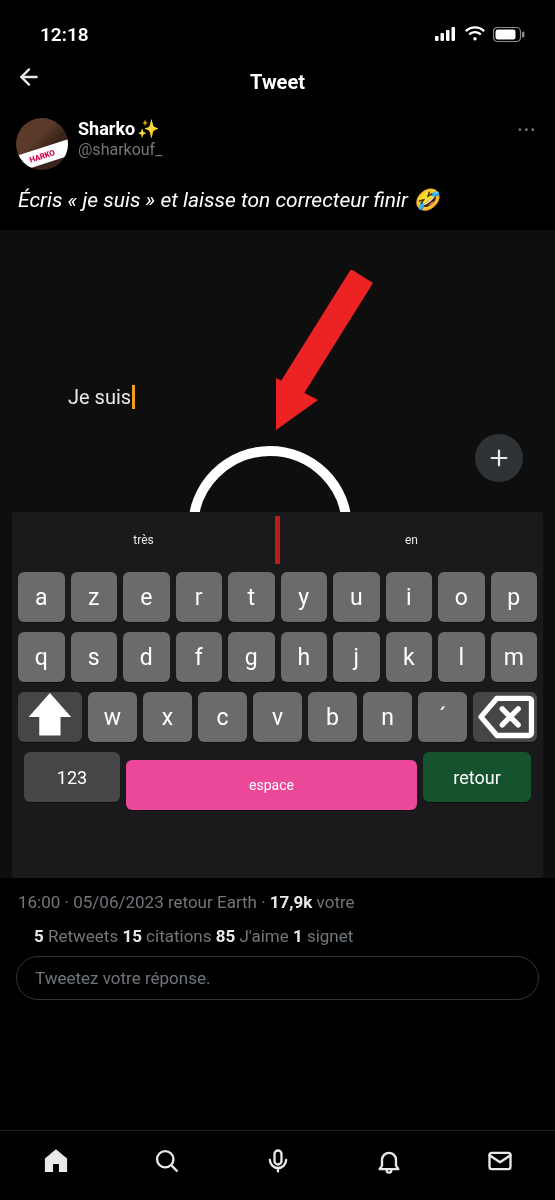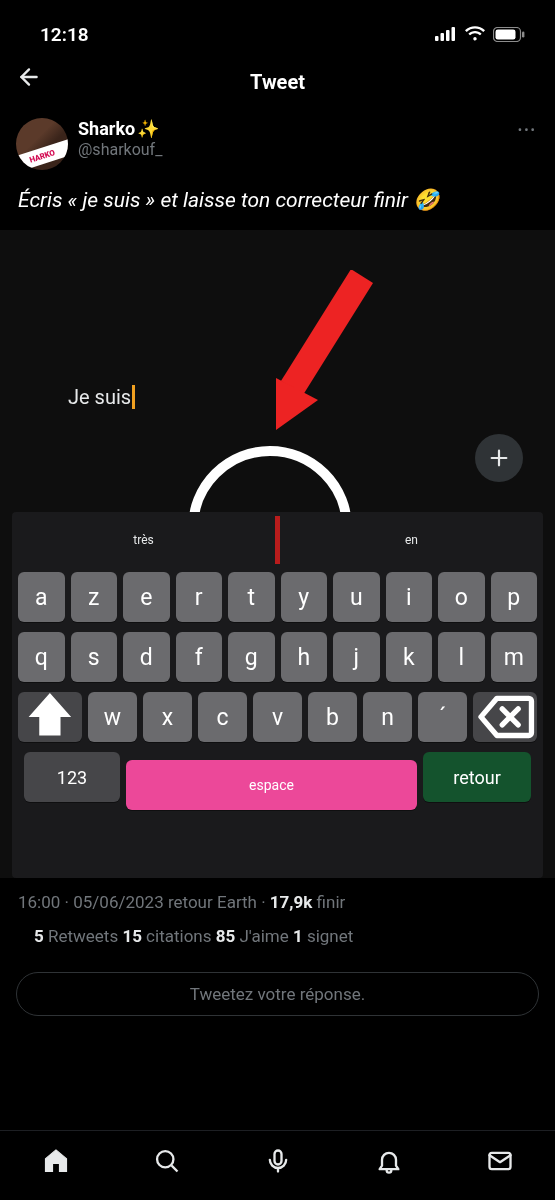--- a/index.html
+++ b/index.html
@@ -222,30 +222,29 @@
   .stats {
     padding: 14px 18px 10px;
     font-size: 17px;
     color: #71767b;
     margin-left: 16px;
   }
   .stats .num { color: #e7e9ea; font-weight: 700; }
 
   
   .reply-pill {
-    margin: 16px 16px 0;
+    margin: 0 16px 0;
     height: 44px;
     border: 1px solid #2f3336;
     border-radius: 22px;
     display: flex;
     align-items: center;
     padding: 0 18px;
     color: #71767b;
     font-size: 17px;
-    justify-content: center;
   }
 
   
   .bottom-nav {
     position: absolute;
     bottom: 0; left: 0; right: 0;
     height: 70px;
     background: #000;
     border-top: 1px solid #1d1f23;
     display: flex;
@@ -379,21 +378,21 @@
       <div class="kb-bottom">
         <div class="key key-123">123</div>
         <div class="key key-space">espace</div>
         <div class="key key-return">retour</div>
       </div>
     </div>
   </div>
 </div>
 
 <div class="meta">
-  <span>16:00</span><span> · </span><span>05/06/2023</span><span> retour </span><span>Earth</span><span> · </span><span class="views-num">17,9k</span><span> finir</span>
+  <span>16:00</span><span> · </span><span>05/06/2023</span><span> retour </span><span>Earth</span><span> · </span><span class="views-num">17,9k</span><span> votre</span>
 </div>
 
 <div class="stats">
   <span class="num">5</span><span> Retweets  </span><span class="num">15</span><span> citations  </span><span class="num">85</span><span> J'aime  </span><span class="num">1</span><span> signet</span>
 </div>
 
 <div class="reply-pill">
   <span>Tweetez votre réponse.</span>
 </div>
 

